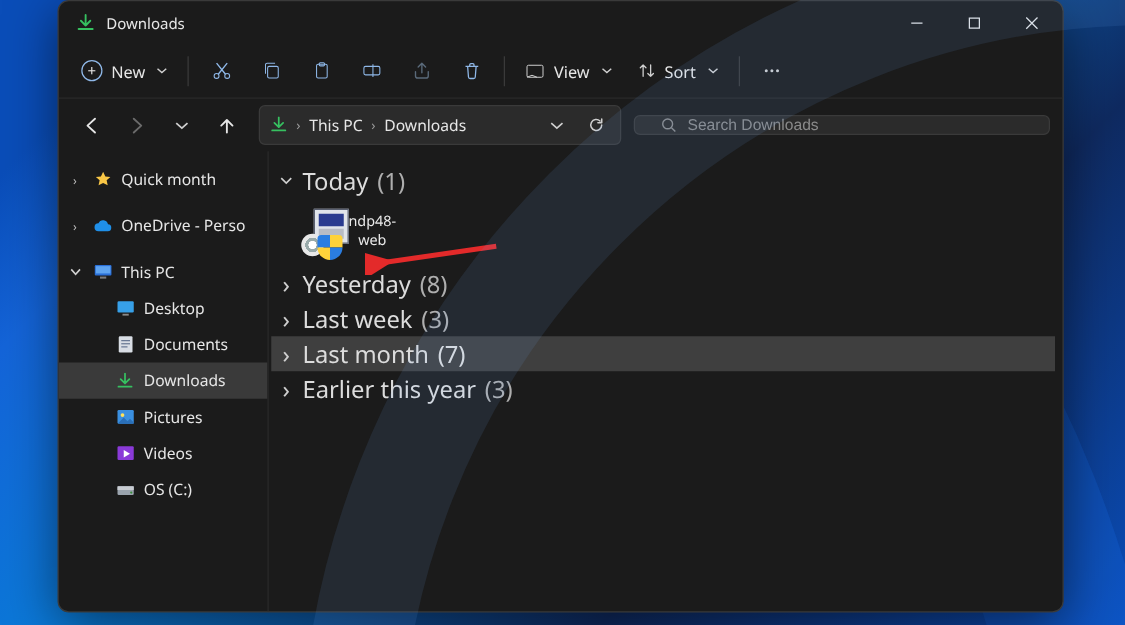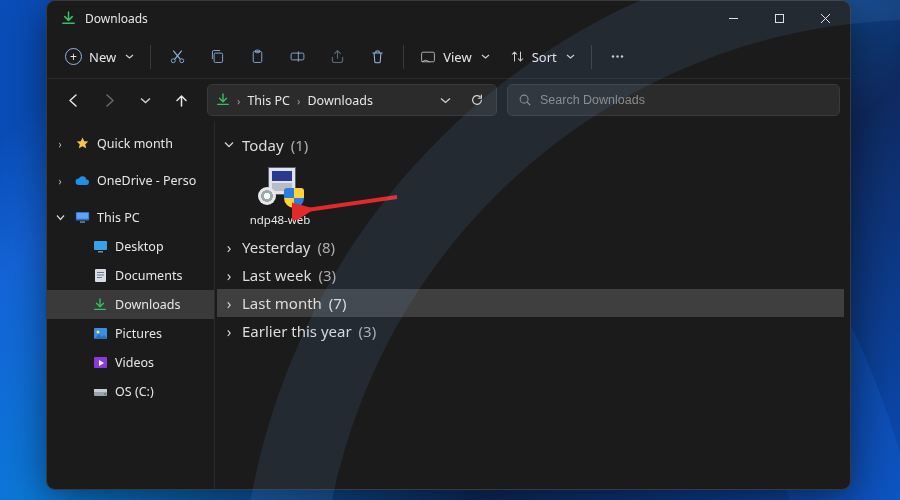--- a/index.html
+++ b/index.html
@@ -33,38 +33,38 @@
   
   .navrow { height:42px; display:flex; align-items:center; padding:0 10px; gap:10px; }
   .navbtns { display:flex; gap:4px; }
   .navbtn { width:32px; height:32px; display:flex; align-items:center; justify-content:center; color:#cfcfcf; border-radius:5px;}
   .navbtn.dis { color:#6a6a6a; }
   .addr { flex:0 0 290px; height:32px; background:#2b2b2b; border:1px solid #3a3a3a; border-radius:5px; display:flex; align-items:center; padding:0 6px 0 8px; gap:6px;}
   .addr .crumb { color:#e6e6e6; font-size:12.5px; white-space:nowrap; }
   .addr .gt { color:#9a9a9a; font-size:11px; padding:0 1px;}
   .addr .spacer { flex:1; }
   .addr-btn { width:26px; height:26px; display:flex; align-items:center; justify-content:center; color:#cfcfcf; }
-  .search { flex:1; height:32px; background:#2b2b2b; border:1px solid #3a3a3a; border-radius:5px; display:flex; align-items:center; padding:0 10px; color:#8a8a8a;}
+  .search { flex:1; height:16px; background:#2b2b2b; border:1px solid #3a3a3a; border-radius:5px; display:flex; align-items:center; padding:0 20px; color:#8a8a8a;}
   .search input { background:transparent; border:none; outline:none; color:#e6e6e6; width:100%; margin-left:8px; font-size:12.5px;}
   .search input::placeholder { color:#8a8a8a; }
   
   .body { flex:1; display:flex; min-height:0; }
   .sidebar { width:168px; border-right:1px solid #2a2a2a; padding:8px 0; overflow:hidden;}
   .srow { height:29px; display:flex; align-items:center; padding:0 6px 0 6px; gap:6px; font-size:12.5px; white-space:nowrap; overflow:hidden; }
   .srow .exp { width:14px; display:flex; justify-content:center; color:#bdbdbd; font-size:10px;}
   .srow .sicon { width:18px; display:flex; justify-content:center; }
   .srow.indent { padding-left:44px; }
   .srow.sel { background:#3a3a3a; }
   .content { flex:1; padding:10px 6px 0 2px; overflow:hidden; position:relative;}
   .group { display:flex; flex-direction:column; }
-  .grouphead { height:28px; display:flex; align-items:center; gap:7px; padding-left:6px; color:#dcdcdc; font-size:15px; }
+  .grouphead { height:28px; display:flex; align-items:center; gap:7px; padding-left:6px; color:#dcdcdc; font-size:19px; }
   .grouphead.sel { background:#3f3f3f; }
   .ghchev { width:12px; display:flex; justify-content:center; color:#cfcfcf; }
   .items { display:flex; padding:4px 0 6px 24px; }
-  .file { width:78px; display:flex; flex-direction:column; align-items:center; gap:5px; }
+  .file { width:78px; display:flex; flex-direction:row; align-items:center; gap:5px; }
   .file .fname { font-size:11.5px; color:#e9e9e9; text-align:center; }
   .ficon { width:44px; height:44px; position:relative; }
   
   .ficon .box { position:absolute; left:10px; top:4px; width:28px; height:28px; background:#e0e4ea; border:1px solid #5a6070;}
   .ficon .box::before {content:""; position:absolute; left:3px; top:3px; right:3px; height:10px; background:#2a3b8f;}
   .ficon .box::after {content:""; position:absolute; left:3px; top:15px; right:3px; bottom:3px; background:#b8bcc5;}
   .ficon .cd { position:absolute; left:0; bottom:2px; width:18px; height:18px; border-radius:50%; background:radial-gradient(circle,#fff 0 25%,#9aa 26% 45%,#e8e8e8 46% 100%);}
   .ficon .shield { position:absolute; right:-2px; bottom:-1px; width:20px; height:20px; }
   .ficon .shield .q {position:absolute; width:10px; height:10px;}
   .ficon .shield .q.a{left:0;top:0;background:#2a7de1;border-top-left-radius:3px;}

